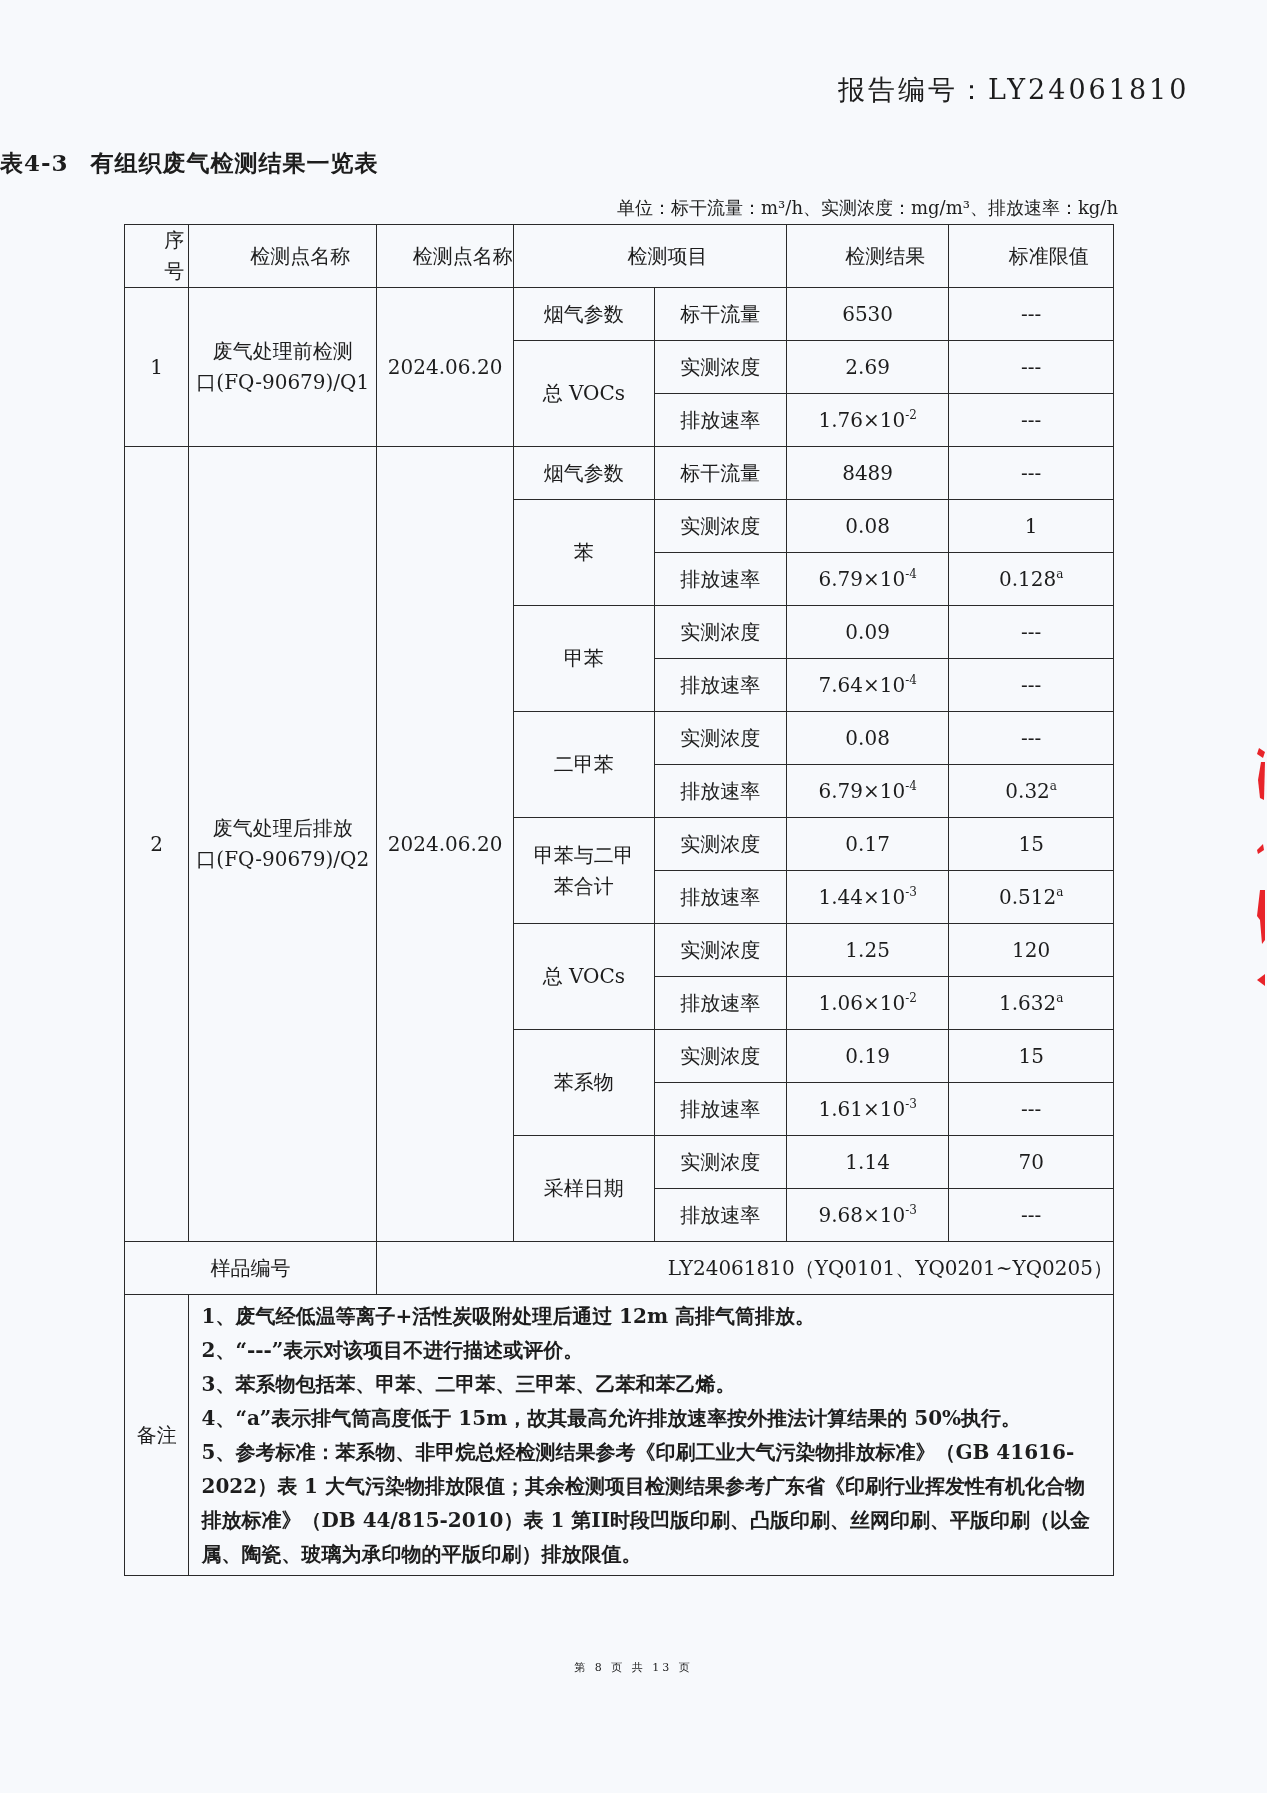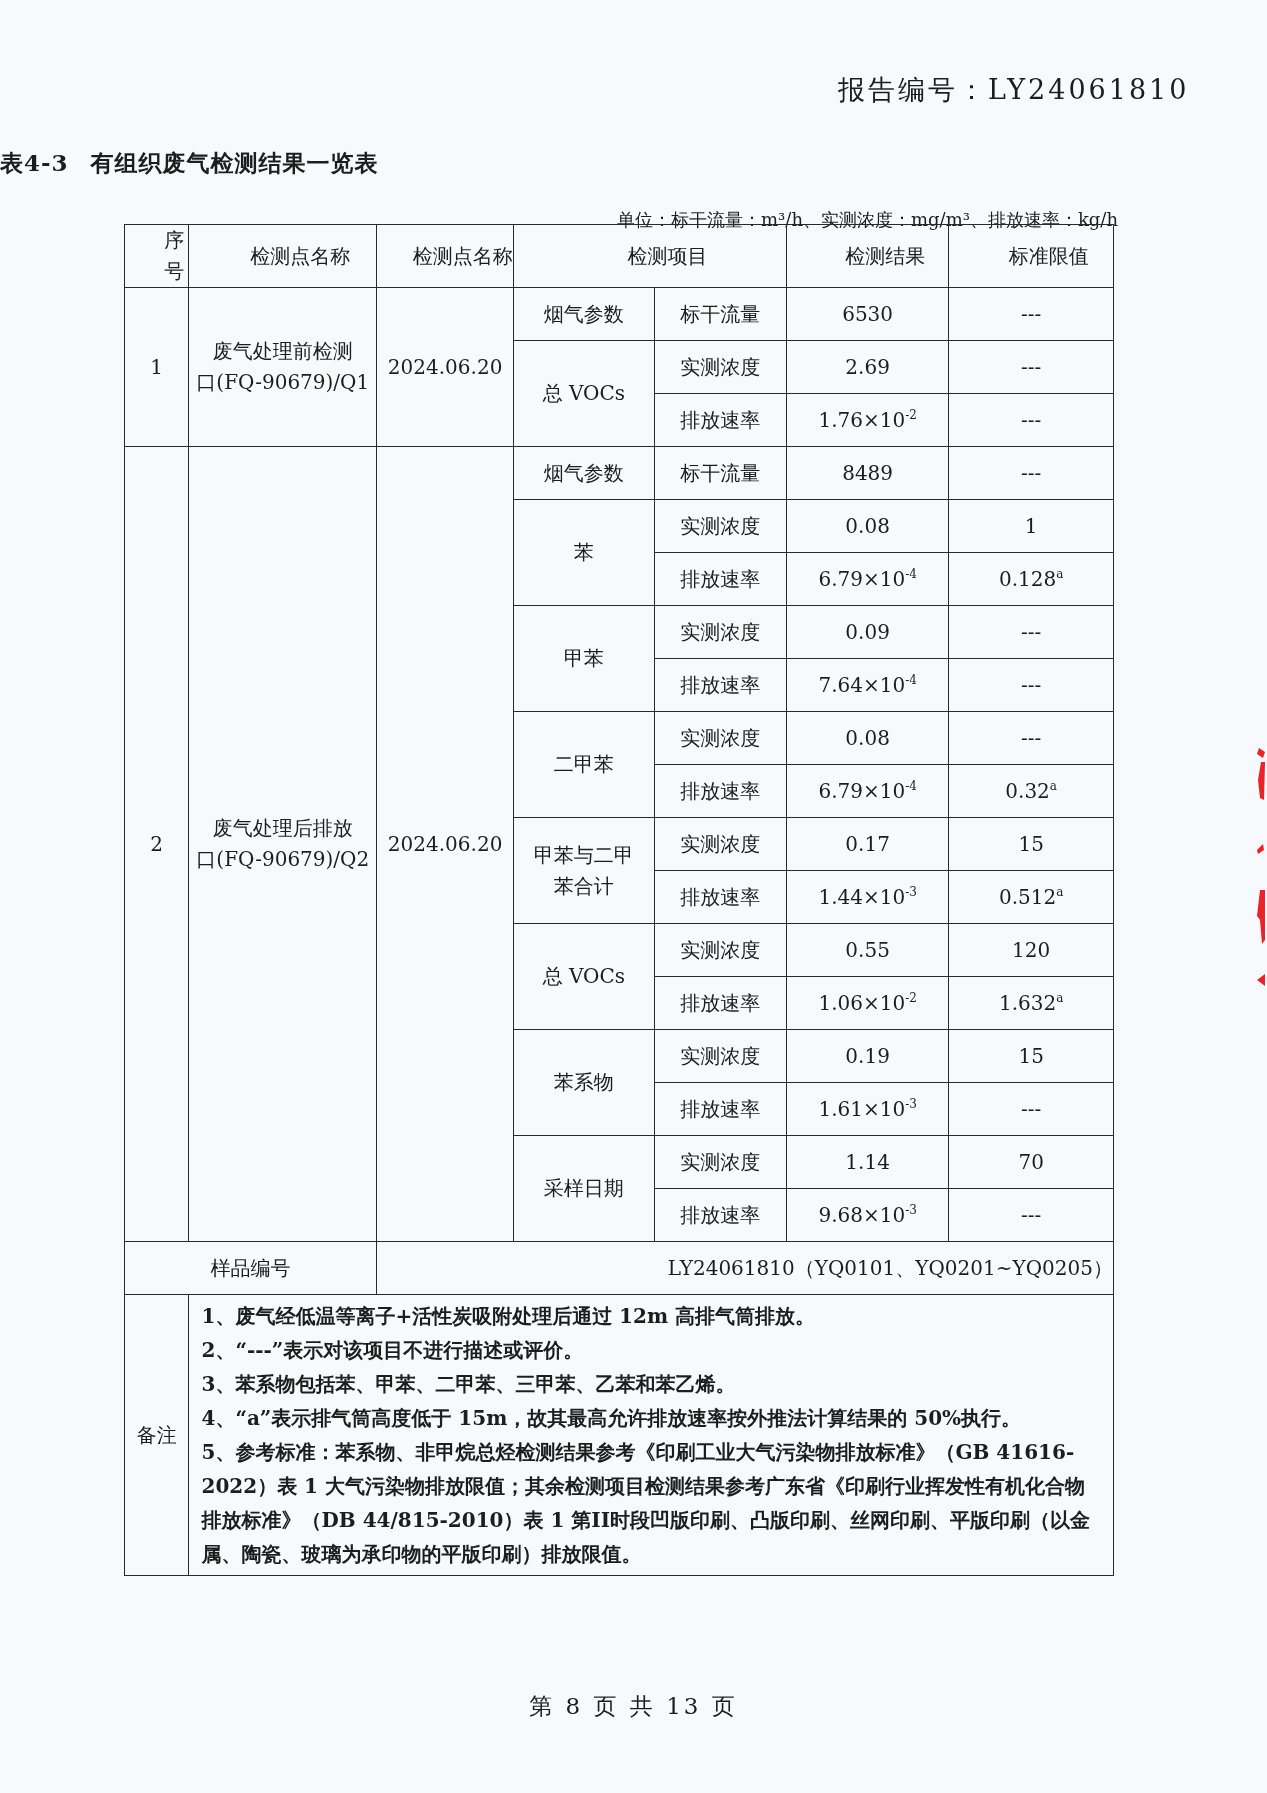--- a/index.html
+++ b/index.html
@@ -9,37 +9,37 @@
   }
   .report-no {
     position:absolute; top:72px; left:838px; font-size:27px; letter-spacing:3px;
   }
   .title {
     position:absolute; top:148px; left:0; width:1267px; text-align:left;
     font-size:23px; font-weight:bold; letter-spacing:1px;
   }
   .title .tno { margin-right:22px; }
   .units {
-    position:absolute; top:196px; left:0; width:1118px; text-align:right; font-size:18px;margin-top:12px;
+    position:absolute; top:196px; left:0; width:1118px; text-align:right; font-size:18px;
   }
   table.main {
     position:absolute; top:224px; left:124px; width:990px;
     border-collapse:collapse; table-layout:fixed; font-size:20px;
   }
   table.main td {
     border:1.5px solid #2a2a2a; text-align:center; vertical-align:middle; padding:0;
     height:52px; line-height:1.55;
   }
   table.main tr.hdr td { height:52px;padding-left:35px; }
   table.main td.left { text-align:right; padding-left:16px; }
   sup { font-size:12px; }
   .notes td.notes-body { text-align:left; padding:4px 10px 4px 12px; line-height:34px; font-size:20px; height:auto;font-weight:bold; }
   .note-line { display:block; }
   .footer {
-    position:absolute; top:1660px; left:0; width:1267px; text-align:center; font-size:23px; letter-spacing:3px;margin-top:31px;
+    position:absolute; top:1660px; left:0; width:1267px; text-align:center; font-size:11px; letter-spacing:3px;
   }
   .stamp {
     position:absolute; left:1245px; top:740px; width:22px; height:250px;
   }
 </style>
 </head>
 <body>
 
 <div class="report-no"><span>报告编号：</span><span>LY24061810</span></div>
 
@@ -142,21 +142,21 @@
   </tr>
   <tr>
     <td>排放速率</td>
     <td><span>1.44×10</span><sup>-3</sup></td>
     <td><span>0.512</span><sup>a</sup></td>
   </tr>
 
   <tr>
     <td rowspan="2">总 VOCs</td>
     <td>实测浓度</td>
-    <td>0.55</td>
+    <td>1.25</td>
     <td>120</td>
   </tr>
   <tr>
     <td>排放速率</td>
     <td><span>1.06×10</span><sup>-2</sup></td>
     <td><span>1.632</span><sup>a</sup></td>
   </tr>
 
   <tr>
     <td rowspan="2">苯系物</td>

